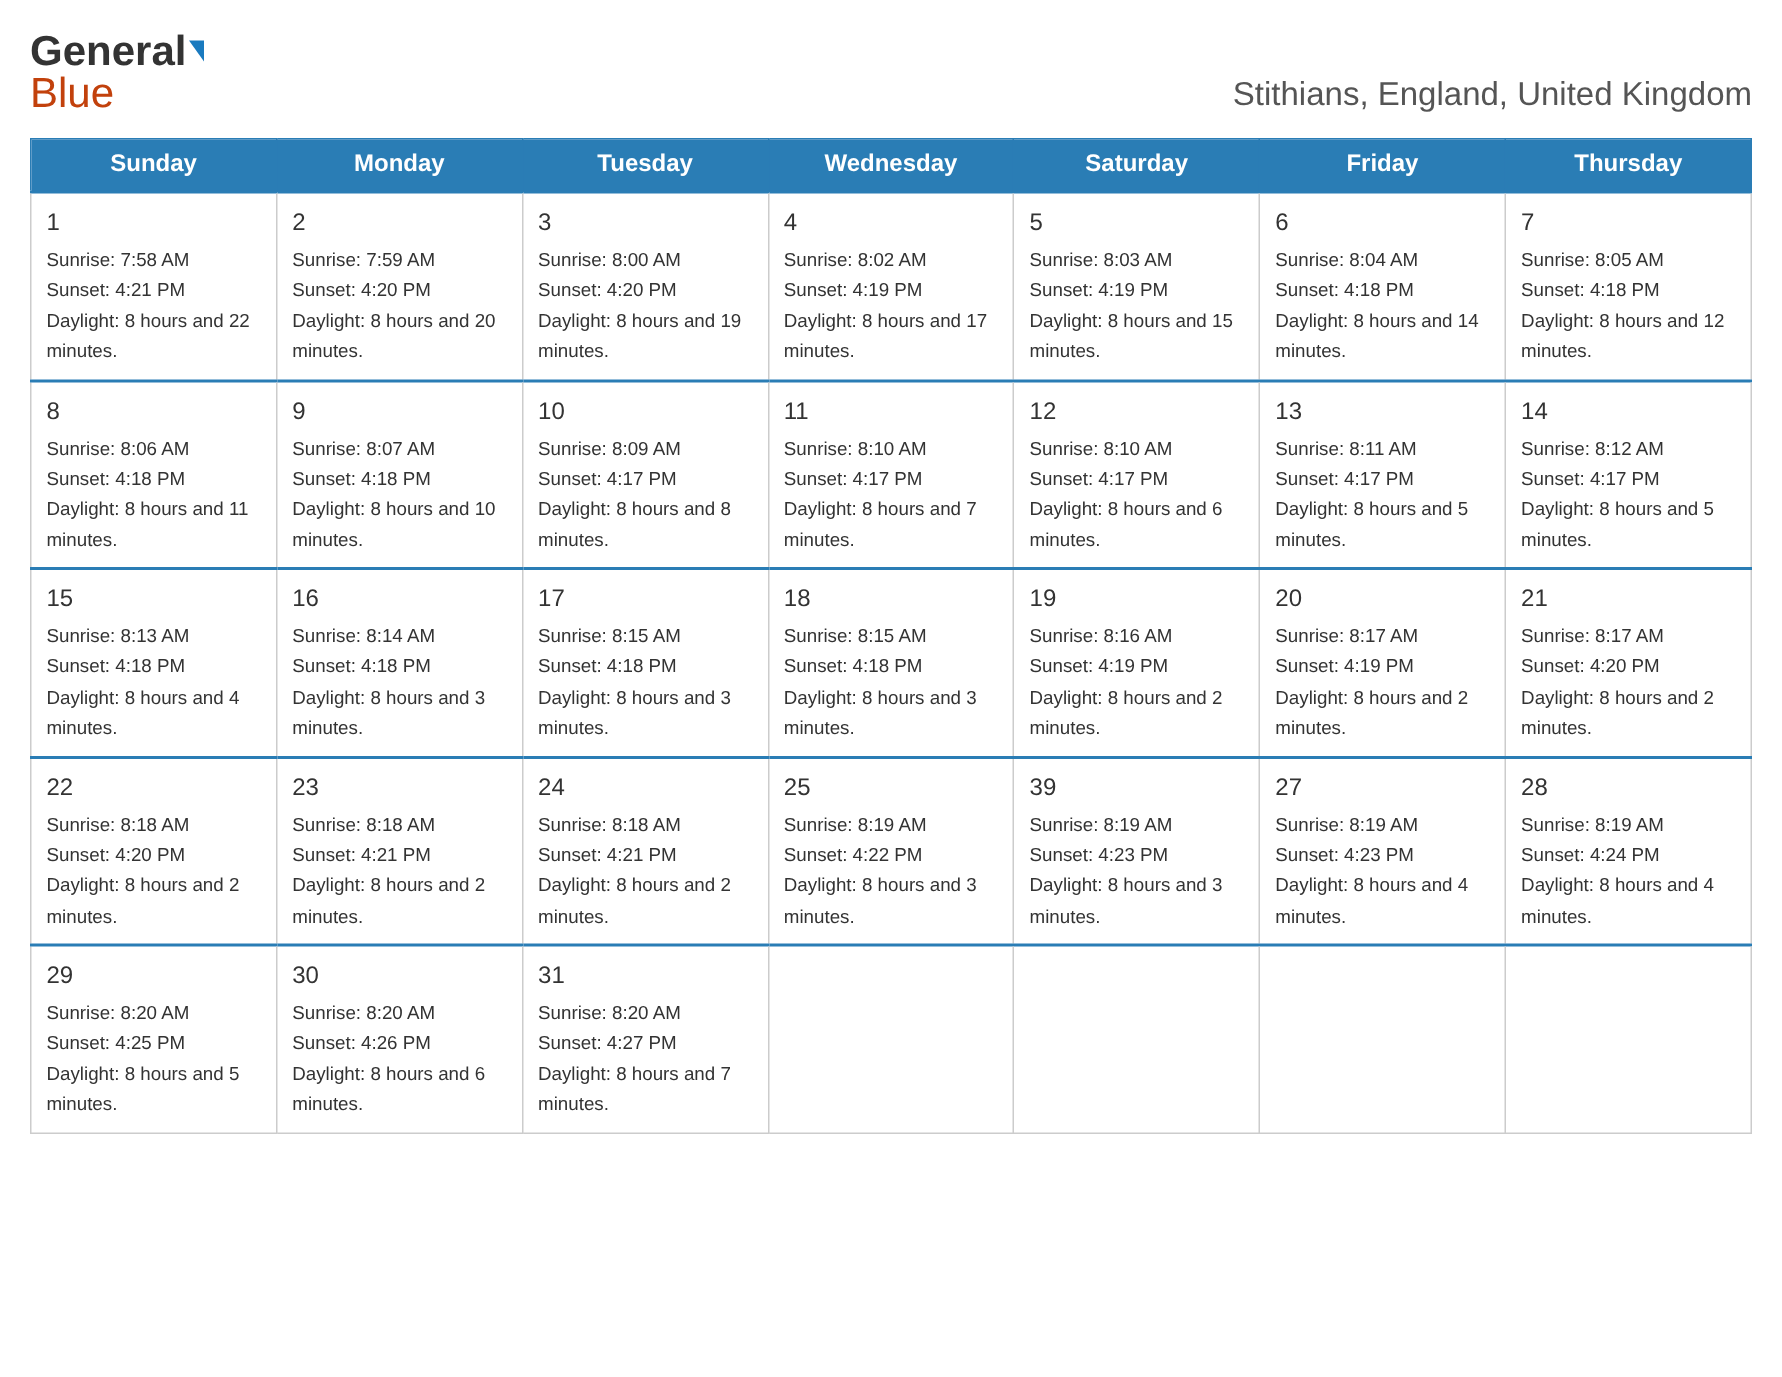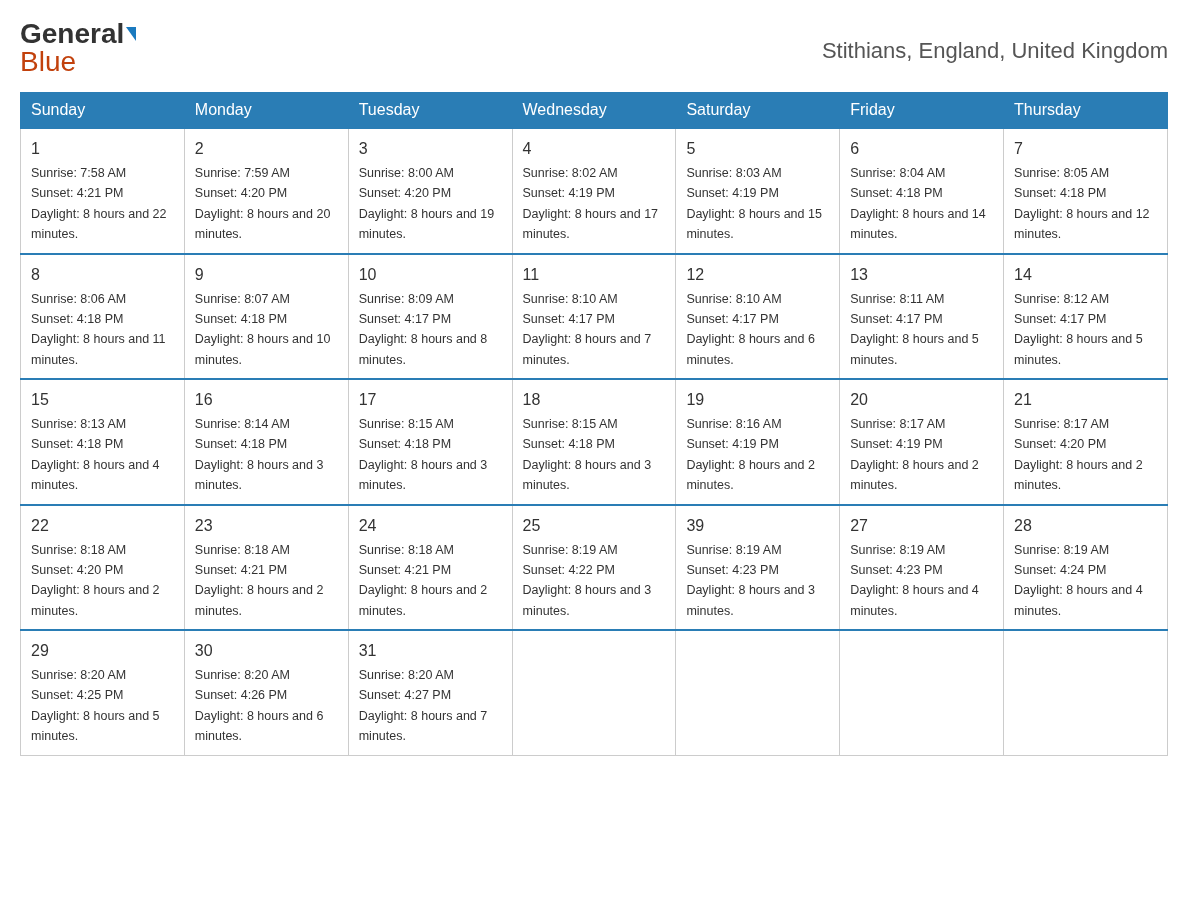--- a/index.html
+++ b/index.html
@@ -6,21 +6,21 @@
     body {
       font-family: Arial, sans-serif;
       background: #fff;
       padding: 20px;
       width: 1188px;
       min-height: 918px;
     }
     .header {
       display: flex;
       justify-content: space-between;
-      align-items: center;
+      align-items: flex-end;
       margin-bottom: 16px;
     }
     .logo {
       display: flex;
       flex-direction: column;
       align-items: flex-start;
     }
     .logo-text-general {
       font-size: 28px;
       font-weight: bold;
@@ -63,24 +63,24 @@
     }
     .calendar-table {
       width: 100%;
       border-collapse: collapse;
       table-layout: fixed;
     }
     .calendar-table th {
       background-color: #2a7db5;
       color: #fff;
       font-size: 16px;
-      font-weight: normal;
+      font-weight: bold;
       padding: 8px 10px;
       border: 1px solid #2a7db5;
-      text-align: left;
+      text-align: center;
     }
     .calendar-table td {
       vertical-align: top;
       padding: 8px 10px;
       border: 1px solid #ccc;
       font-size: 13px;
       color: #333;
       line-height: 1.5;
       height: 120px;
     }

